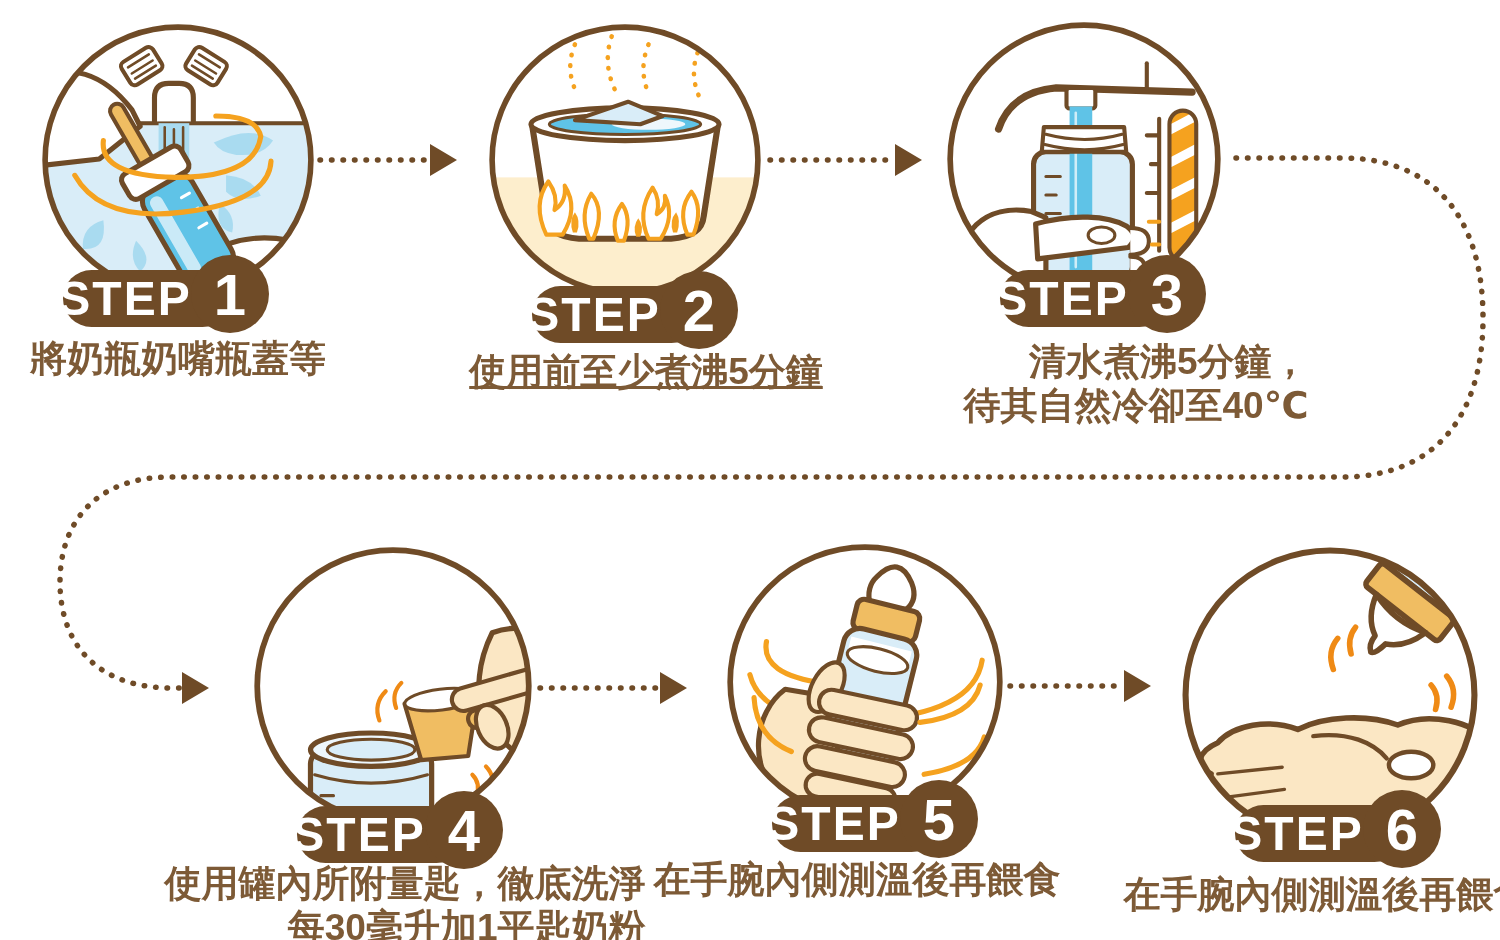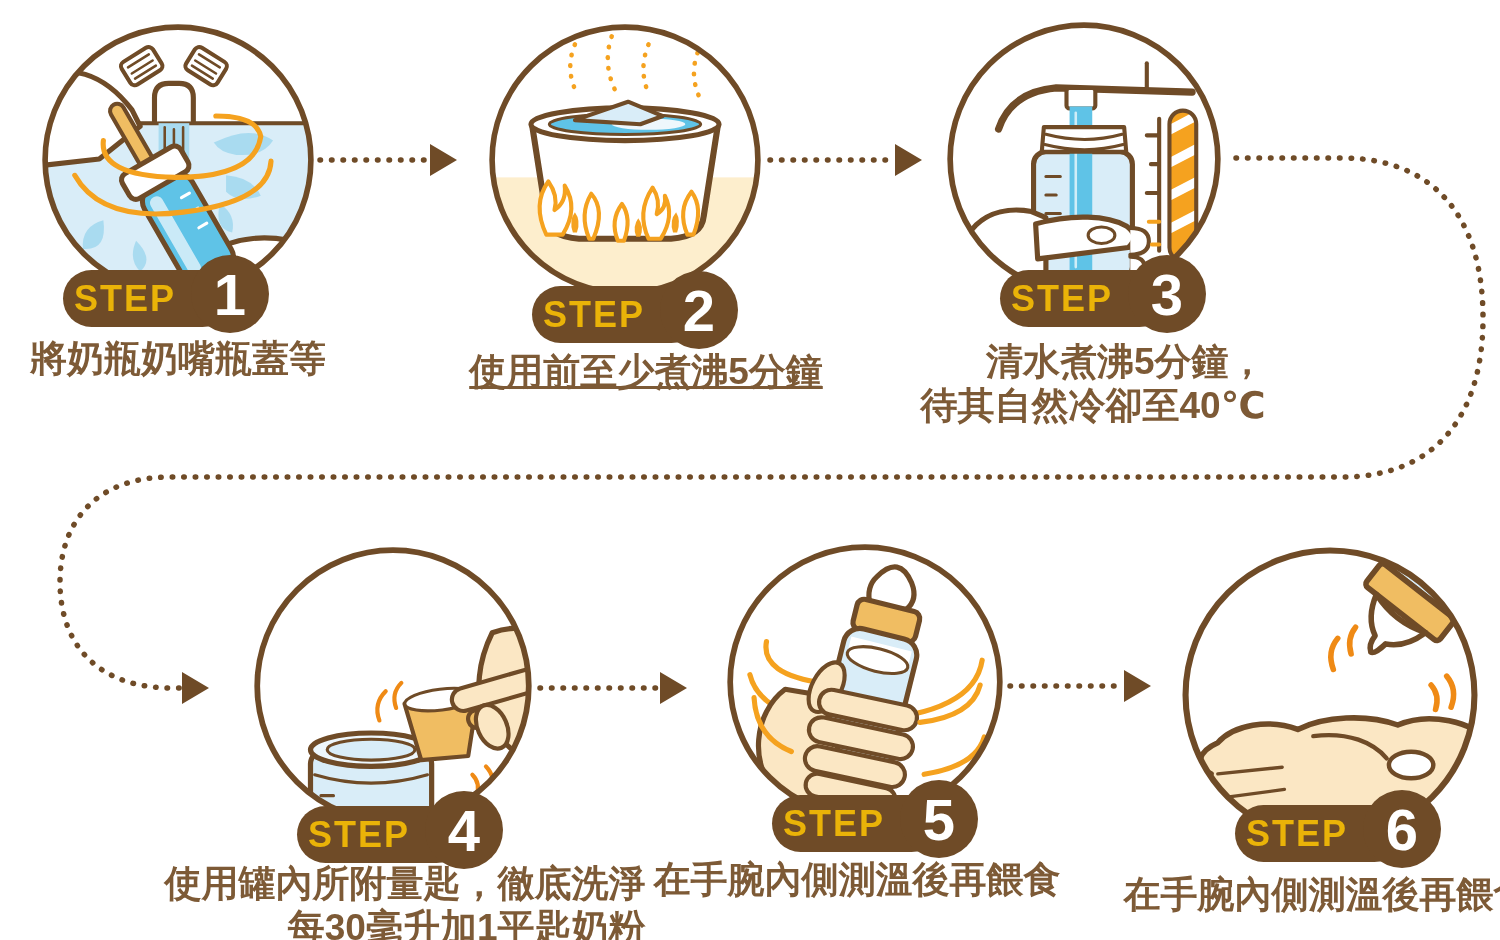--- a/index.html
+++ b/index.html
@@ -20,21 +20,21 @@
   .lOR{fill:none;stroke:var(--c-orange);stroke-linecap:round;}
   .lOR2{fill:none;stroke:var(--c-orange2);stroke-linecap:round;}
   .dOR{fill:none;stroke:var(--c-orange);stroke-width:4.5;stroke-linecap:round;stroke-dasharray:0.5 10;}
   .flame{fill:var(--c-white);stroke:var(--c-orange);stroke-width:4;stroke-linejoin:round;}
   .flameS{fill:var(--c-orange);stroke:none;}
   .lnW{fill:none;stroke:var(--c-white);stroke-linecap:round;}
   
   .badge{position:absolute;z-index:5;}
   .badge-pill{position:relative;width:168px;height:57px;background:var(--c-badge);border-radius:29px;
               display:flex;align-items:center;justify-content:center;padding-right:44px;box-sizing:border-box;}
-  .badge-label{color:#eab308;font-size:36px;font-weight:bold;letter-spacing:2px;}
+  .badge-label{color:#ffffff;font-size:48px;font-weight:bold;letter-spacing:2px;}
   .badge-num{position:absolute;left:128px;top:-15px;width:78px;height:78px;background:var(--c-badge);
              border-radius:50%;display:flex;align-items:center;justify-content:center;
              color:#fff;font-size:58px;font-weight:bold;}
   
   .caption{position:absolute;transform:translateX(-50%);text-align:right;color:var(--c-caption);
            font-size:37px;font-weight:bold;line-height:1.18;white-space:nowrap;z-index:4;}
 </style>
 </head>
 <body>
 
@@ -299,21 +299,21 @@
       </div>
     <div class="badge-num">6</div>
   </div>
 
   <div class="caption" style="left:178px;top:337px;">
     <div>將奶瓶奶嘴瓶蓋等</div>
   </div>
   <div class="caption" style="left:646px;top:350px;text-decoration:underline;">
     <div>使用前至少煮沸5分鐘</div>
   </div>
-  <div class="caption" style="left:1093px;top:340px;">
+  <div class="caption" style="left:1136px;top:340px;">
     <div>清水煮沸5分鐘，</div>
     <div>待其自然冷卻至40℃</div>
   </div>
   <div class="caption" style="left:405px;top:862px;">
     <div>使用罐內所附量匙，徹底洗淨</div>
     <div>每30毫升加1平匙奶粉</div>
   </div>
   <div class="caption" style="left:857px;top:858px;">
     <div>在手腕內側測溫後再餵食</div>
   </div>

